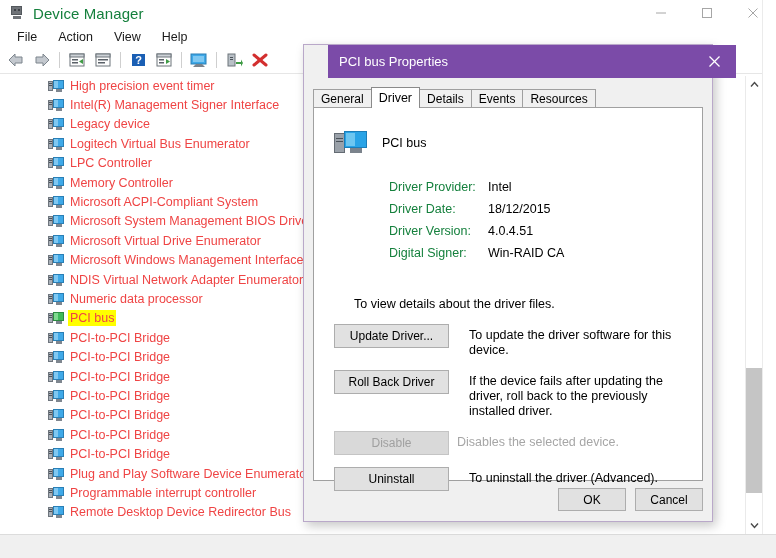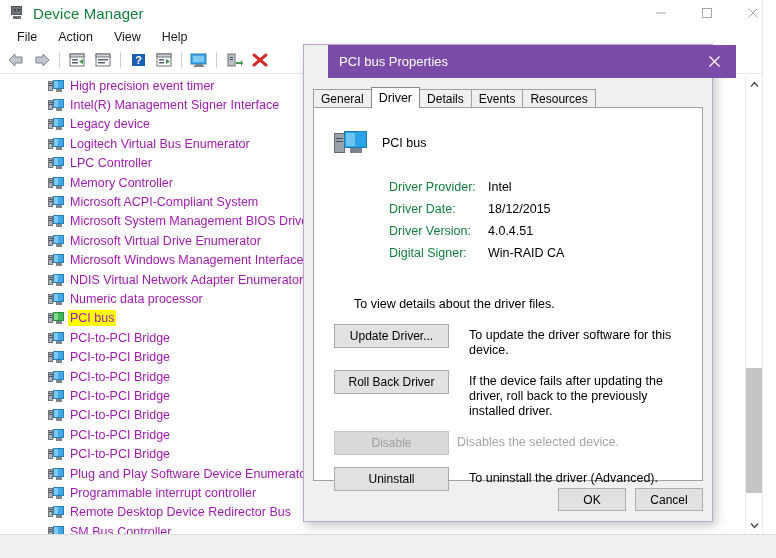--- a/index.html
+++ b/index.html
@@ -131,21 +131,21 @@
     position: absolute; left: 6px; top: 2px;
     width: 4px; height: 7px; background: #7fc8f2;
   }
   .dev-stand {
     position: absolute; left: 8px; top: 10px;
     width: 6px; height: 3px; background: #7e868f;
   }
   .dev-icon.green .dev-screen { background: #3fba5a; border-color: #2c8a41; }
   .dev-icon.green .dev-screen-hi { background: #7fd98f; }
   .tree-label {
-    font-size: 12.5px; color: #a21caf; line-height: 14px;
+    font-size: 12.5px; color: #ef4444; line-height: 14px;
   }
   .tree-label.highlight {
     background: #ffff00; padding: 1px 2px; margin-left: -2px;
   }
 
   
   .scrollbar {
     position: absolute; right: 14px; top: 76px;
     width: 17px; height: 458px;
     background: #ffffff;
@@ -689,30 +689,20 @@
         <div class="tree-row">
           <div class="dev-icon">
             <div class="dev-tower"></div>
             <div class="dev-tower-l1"></div>
             <div class="dev-tower-l2"></div>
             <div class="dev-screen"></div>
             <div class="dev-screen-hi"></div>
             <div class="dev-stand"></div>
           </div>
           <span class="tree-label">Remote Desktop Device Redirector Bus</span>
-        </div>
-        <div class="tree-row">
-          <div class="dev-icon">
-            <div class="dev-tower"></div>
-            <div class="dev-tower-l1"></div>
-            <div class="dev-tower-l2"></div>
-            <div class="dev-screen"></div>
-            <div class="dev-screen-hi"></div>
-          </div>
-          <span class="tree-label">SM Bus Controller</span>
         </div>
       </div>
   </div>
 
   <div class="scrollbar">
     <div class="sb-arrow up">
       <svg width="9" height="7" viewBox="0 0 9 7">
           <path d="M1 5.5 L4.5 1.5 L8 5.5" fill="none" stroke="#4a4a4a" stroke-width="1.4"></path>
         </svg>
     </div>

